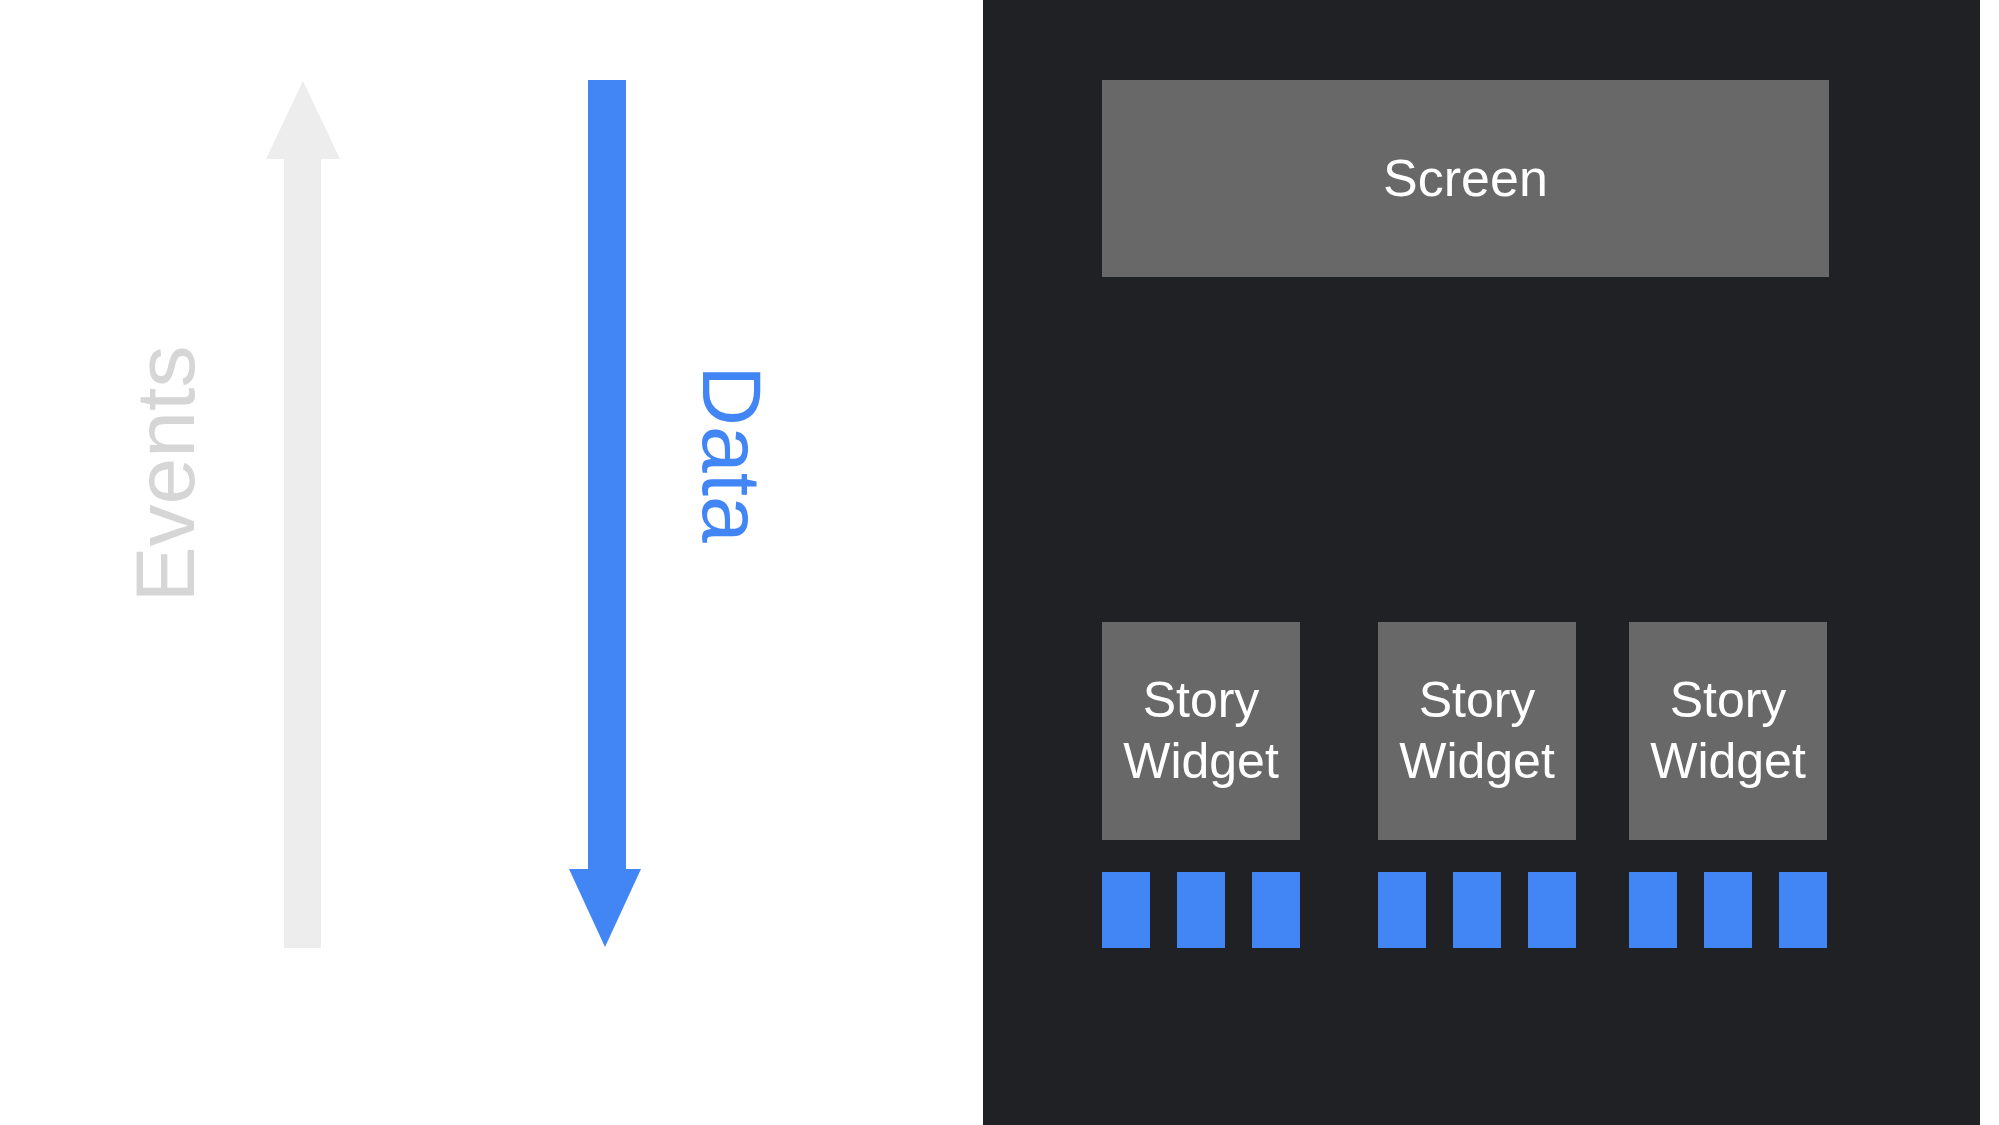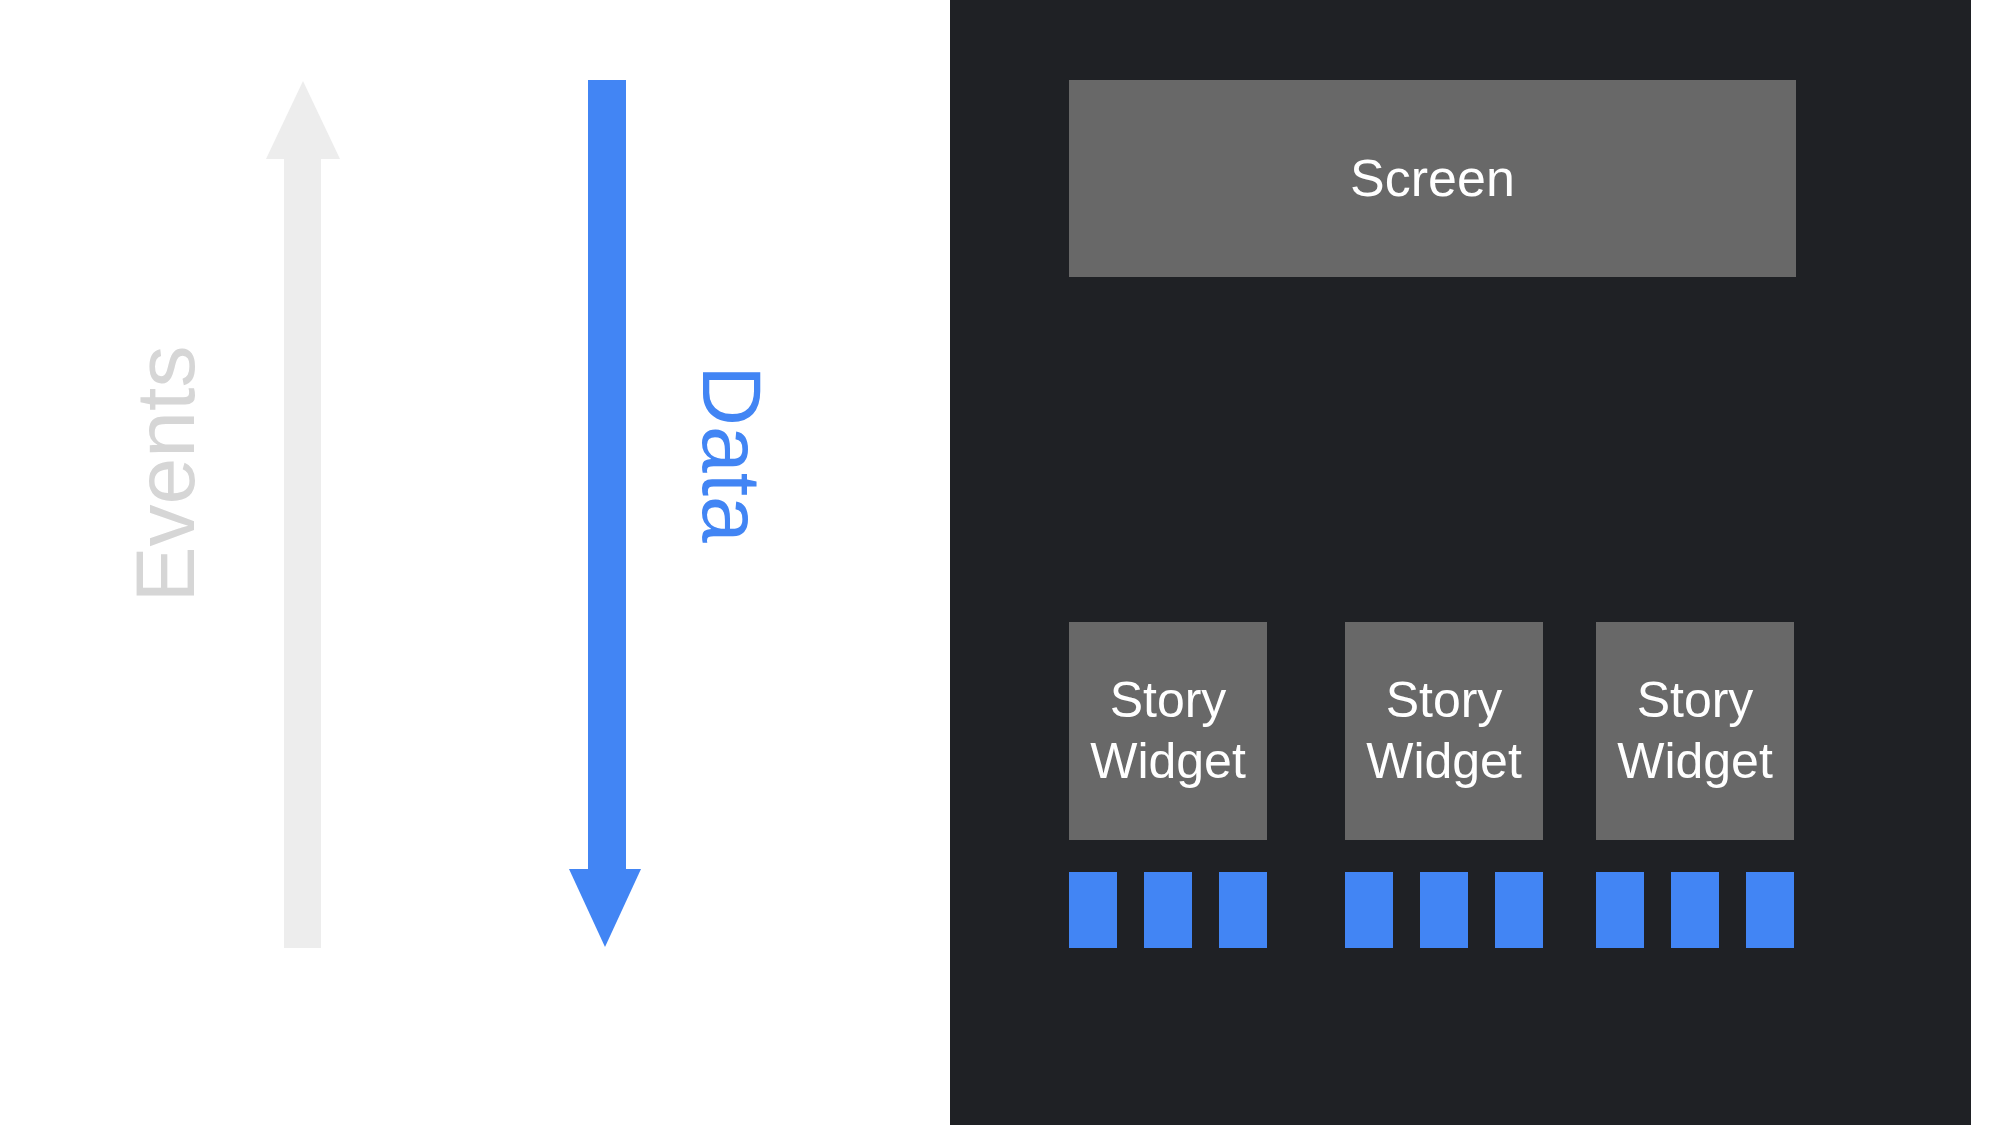--- a/index.html
+++ b/index.html
@@ -75,24 +75,23 @@
     font-size: 84px;
     font-weight: 500;
     letter-spacing: 0px;
     color: var(--accent-blue, #4285f4);
     white-space: nowrap;
   }
 
   
   .right-panel {
     position: absolute;
-    left: 950px; top: 0;
+    left: 983px; top: 0;
     width: 997px; height: 1125px;
     background: var(--panel-bg, #1f2125);
-    padding-left: 24px;
   }
   .gray-box {
     position: absolute;
     background: var(--box-gray, #686868);
     color: var(--box-text, #ffffff);
     display: flex;
     align-items: center;
     justify-content: center;
     text-align: center;
     font-size: 52px;

